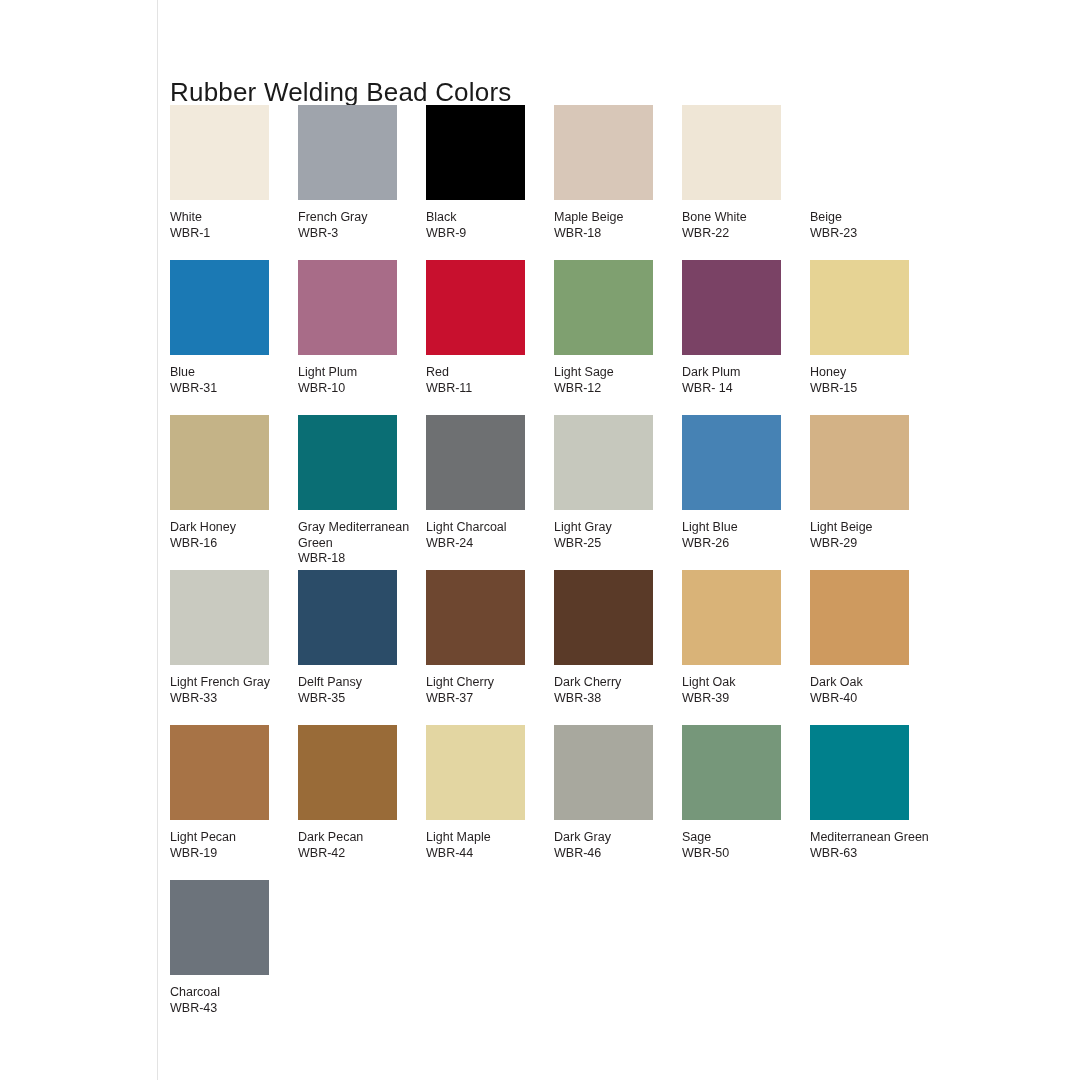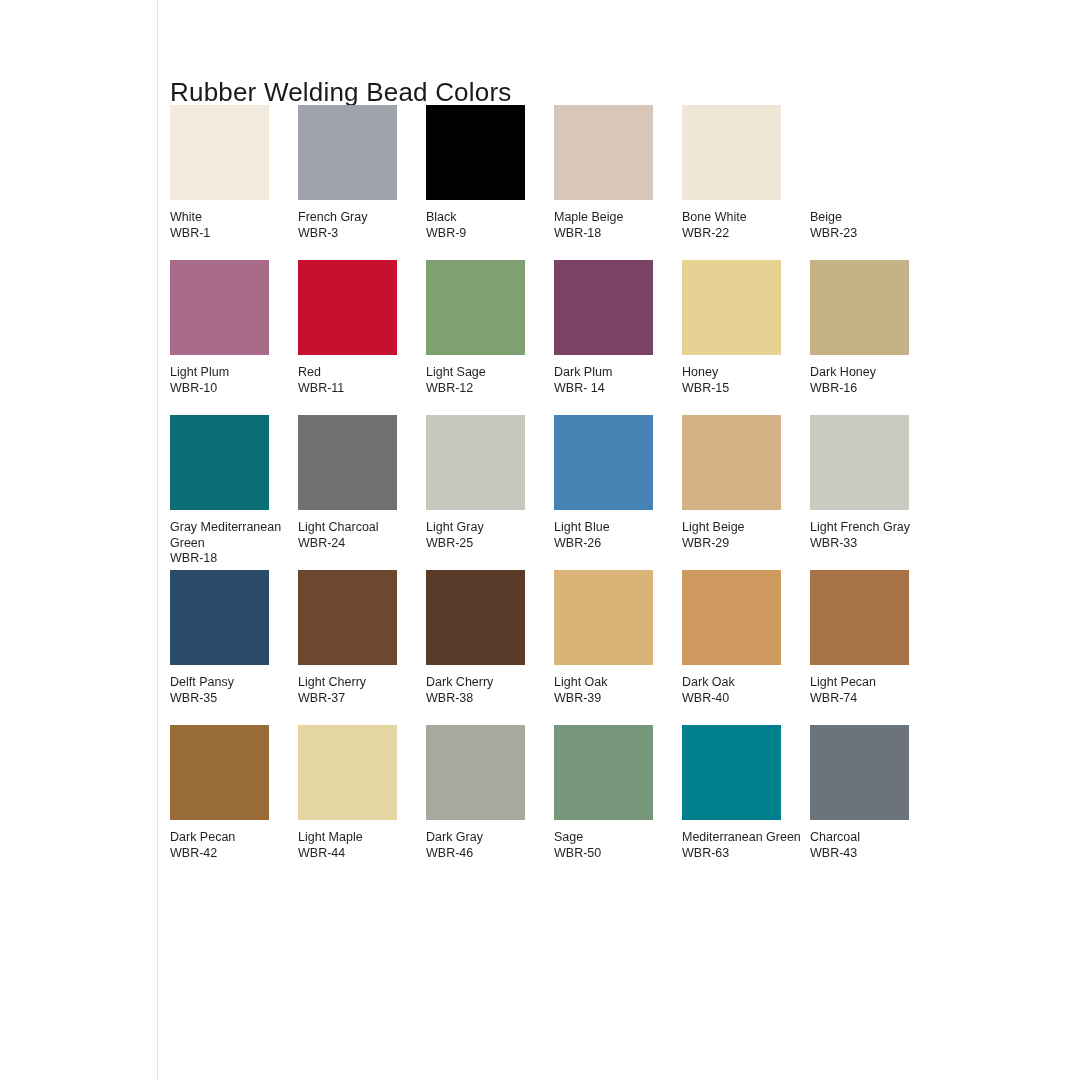--- a/index.html
+++ b/index.html
@@ -131,20 +131,27 @@
         </div>
       </div>
       <div class="swatch-cell">
         <div class="swatch-chip"></div>
         <div class="swatch-label">
           <span class="swatch-name">Beige</span>
           <span class="swatch-code">WBR-23</span>
         </div>
       </div>
       <div class="swatch-cell">
+        <div class="swatch-chip" style="background-color: rgb(27, 121, 180);"></div>
+        <div class="swatch-label">
+          <span class="swatch-name">Blue</span>
+          <span class="swatch-code">WBR-31</span>
+        </div>
+      </div>
+      <div class="swatch-cell">
         <div class="swatch-chip" style="background-color: rgb(168, 108, 136);"></div>
         <div class="swatch-label">
           <span class="swatch-name">Light Plum</span>
           <span class="swatch-code">WBR-10</span>
         </div>
       </div>
       <div class="swatch-cell">
         <div class="swatch-chip" style="background-color: rgb(200, 16, 46);"></div>
         <div class="swatch-label">
           <span class="swatch-name">Red</span>
@@ -253,21 +260,21 @@
         <div class="swatch-chip" style="background-color: rgb(206, 154, 95);"></div>
         <div class="swatch-label">
           <span class="swatch-name">Dark Oak</span>
           <span class="swatch-code">WBR-40</span>
         </div>
       </div>
       <div class="swatch-cell">
         <div class="swatch-chip" style="background-color: rgb(167, 115, 70);"></div>
         <div class="swatch-label">
           <span class="swatch-name">Light Pecan</span>
-          <span class="swatch-code">WBR-74</span>
+          <span class="swatch-code">WBR-19</span>
         </div>
       </div>
       <div class="swatch-cell">
         <div class="swatch-chip" style="background-color: rgb(153, 107, 56);"></div>
         <div class="swatch-label">
           <span class="swatch-name">Dark Pecan</span>
           <span class="swatch-code">WBR-42</span>
         </div>
       </div>
       <div class="swatch-cell">

